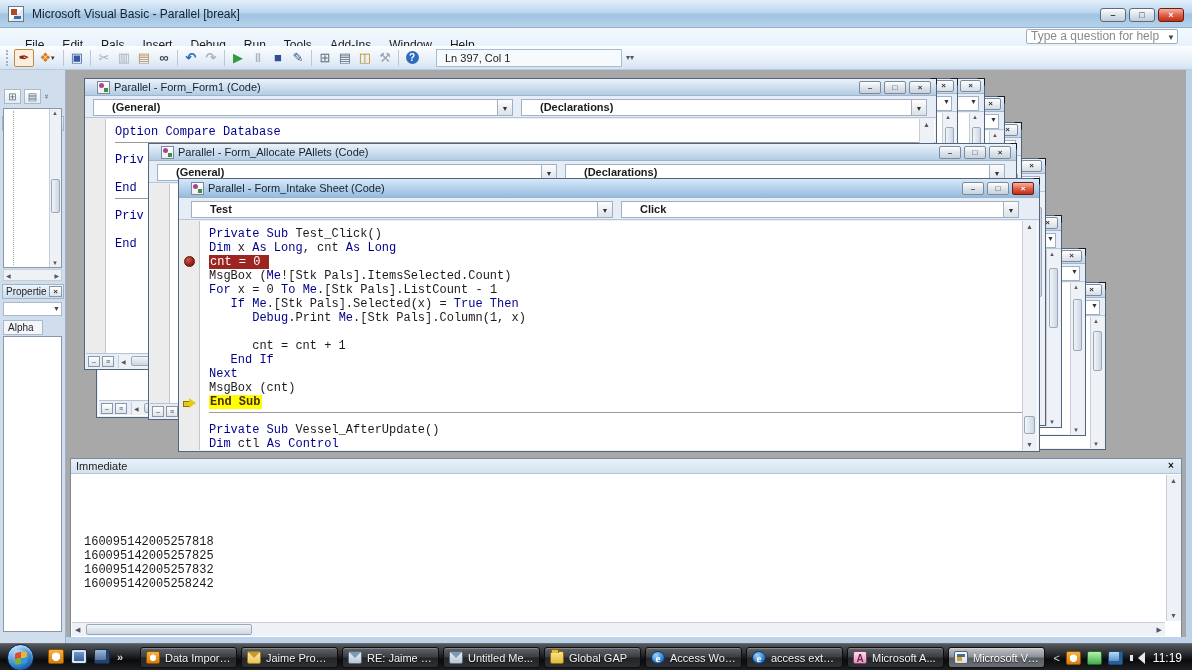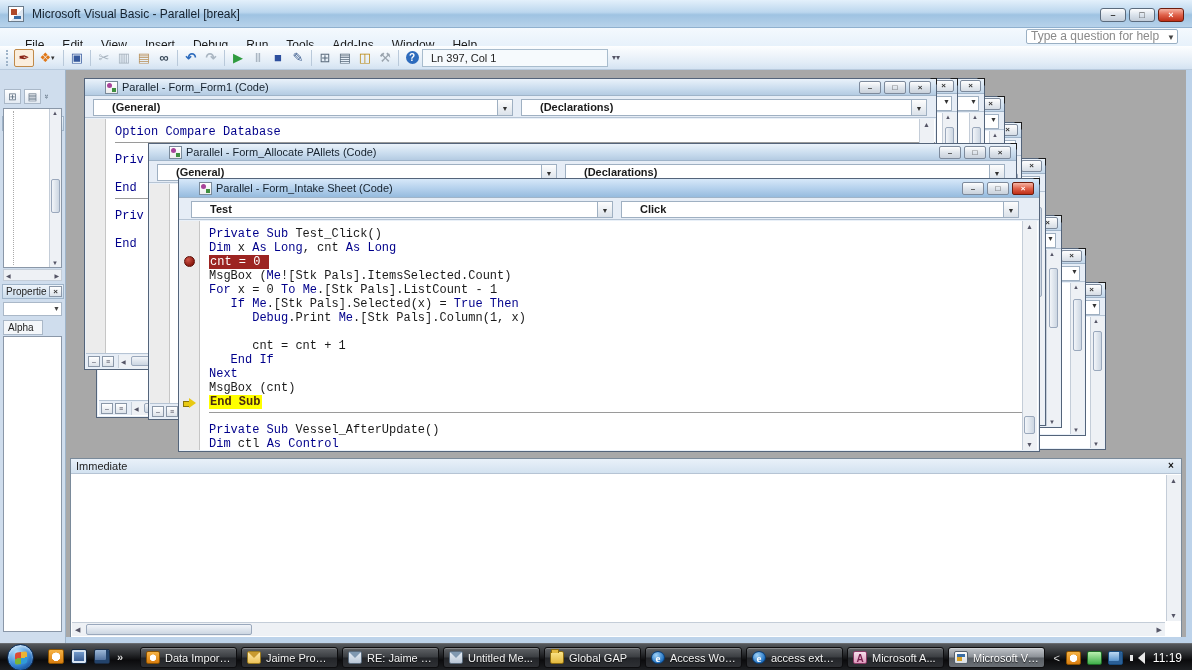--- a/index.html
+++ b/index.html
@@ -50,21 +50,21 @@
   .ic-redo::after{content:"↷"; color:#aab6c2; font-weight:bold;}
   .ic-run::after{content:"▶"; color:#2e9b3e;}
   .ic-break::after{content:"‖"; color:#aab6c2; font-weight:bold;}
   .ic-reset::after{content:"■"; color:#2d4f9e;}
   .ic-design-mode::after{content:"✎"; color:#3a5a8c;}
   .ic-project-explorer::after{content:"⊞"; color:#5a6b7c;}
   .ic-properties-window::after{content:"▤"; color:#5a6b7c;}
   .ic-object-browser::after{content:"◫"; color:#b8860b;}
   .ic-toolbox::after{content:"⚒"; color:#9aa4ae;}
   .ic-help::after{content:"?"; color:#fff; background:#2d6bbd; width:13px; height:13px; border-radius:50%; font-size:10px; font-weight:bold; display:flex; align-items:center; justify-content:center;}
-  .pos-box { width:186px; height:18px; border:1px solid #a8bccd; background:#f6fafd; font-size:11px; color:#222; line-height:16px; padding-left:8px; }
+  .pos-box { margin-left:14px; width:186px; height:18px; border:1px solid #a8bccd; background:#f6fafd; font-size:11px; color:#222; line-height:16px; padding-left:8px; }
   .tb-overflow { margin-left:4px; font-size:8px; color:#556; }
   .tb-overflow::after{content:"▾▾";}
 
   
   .dock { position:absolute; left:0; top:70px; width:66px; height:573px; background:#cfdded; border-right:1px solid #9fb4c9; }
   .panel-hdr { position:absolute; left:2px; width:62px; height:15px; background:linear-gradient(#eef4fa,#cbdcec);
     border:1px solid #9fb4c9; font-size:10px; color:#222; line-height:13px; padding-left:3px; overflow:hidden; white-space:nowrap; }
   .hdr-x { position:absolute; right:1px; top:1px; width:13px; height:11px; background:linear-gradient(#fff,#dde3ea);
     border:1px solid #8a97a8; font-size:8px; line-height:9px; text-align:center; color:#333; }
   .hdr-x::after{content:"×"; font-weight:bold;}
@@ -88,21 +88,21 @@
   .prop-list { position:absolute; left:3px; top:266px; width:59px; height:296px; background:#fff; border:1px solid #8a97a8; }
 
   
   .main { position:absolute; left:66px; top:70px; width:1126px; height:573px; background:#a8a8a8; overflow:hidden; }
   .edge-right { position:absolute; right:0; top:0; width:6px; height:573px; background:#bdd3ea; }
   .edge-bottom { position:absolute; left:0; bottom:0; width:1126px; height:6px; background:#bdd3ea; }
 
   .mwin { position:absolute; border:1px solid #54647a; background:#e9f0f8; }
   .mwin::before { content:""; position:absolute; top:-1px; right:-1px; border-top:7px solid #1c1c1c; border-left:7px solid transparent; }
   .m-title { position:relative; height:17px; background:linear-gradient(#eaf2fa,#c9dcee 60%,#b4cbe2); border-bottom:1px solid #9fb4c9;
-    display:flex; align-items:center; padding-left:20px; font-size:11px; color:#16222e; white-space:nowrap; overflow:hidden; }
+    display:flex; align-items:center; padding-left:12px; font-size:11px; color:#16222e; white-space:nowrap; overflow:hidden; }
   .m-title.active { background:linear-gradient(#d7e8f9,#b3d0ec 55%,#96bbde); height:19px; }
   .mdi-ico { width:13px; height:13px; background:linear-gradient(#fff,#eee); border:1px solid #7a8a9a; position:relative; flex:none; margin-right:4px; }
   .mdi-ico::before{content:""; position:absolute; left:1px; top:1px; width:5px; height:5px; background:#a8449a; border-radius:50%;}
   .mdi-ico::after{content:""; position:absolute; right:1px; bottom:1px; width:4px; height:4px; background:#3f8f3f;}
   .m-btns { position:absolute; right:5px; top:2px; display:flex; }
   .wbtn { width:22px; height:13px; border:1px solid #7d8a9c; border-radius:2px; margin-left:3px;
     background:linear-gradient(#fefefe,#dfe5ec 50%,#c9d1db); display:flex; align-items:center; justify-content:center; font-size:8px; color:#333; }
   .wbtn.red { background:linear-gradient(#f6b4a4,#e0614a 50%,#bf2f17); border-color:#6d1d0e; color:#fff; }
   .wbtn.min::after{content:"–"; font-weight:bold;} .wbtn.max::after{content:"□";} .wbtn.cls::after{content:"×"; font-weight:bold;}
   .combo-row { position:relative; height:22px; background:#e6edf6; border-bottom:1px solid #b6c4d4; }
@@ -225,21 +225,21 @@
       <span class="wcbtn min"></span>
       <span class="wcbtn max"></span>
       <span class="wcbtn red cls"></span>
     </span>
   </div>
 
   <div class="menubar">
     <div id="menu-items">
         <div class="menu-item">File</div>
         <div class="menu-item">Edit</div>
-        <div class="menu-item">View</div>
+        <div class="menu-item">Pals</div>
         <div class="menu-item">Insert</div>
         <div class="menu-item">Debug</div>
         <div class="menu-item">Run</div>
         <div class="menu-item">Tools</div>
         <div class="menu-item">Add-Ins</div>
         <div class="menu-item">Window</div>
         <div class="menu-item">Help</div>
       </div>
     <div class="help-box">
       <span>Type a question for help</span>
@@ -533,20 +533,28 @@
           <span class="mvthumb" style="bottom:16px;height:18px;"></span>
         </span>
       </div>
     </div>
 
     <div class="imm" style="left:4px;top:388px;width:1112px;height:180px;">
       <div class="im-title">
         <span>Immediate</span>
         <span class="im-x"></span>
       </div>
+      <div class="im-body">
+        <div id="im-lines">
+            <div class="im-line">160095142005257818</div>
+            <div class="im-line">160095142005257825</div>
+            <div class="im-line">160095142005257832</div>
+            <div class="im-line">160095142005258242</div>
+          </div>
+      </div>
       <span class="im-vscroll"></span>
       <div class="im-hscroll">
         <span class="im-hthumb"></span>
       </div>
     </div>
 
     <div class="edge-right"></div>
     <div class="edge-bottom"></div>
   </div>
 

